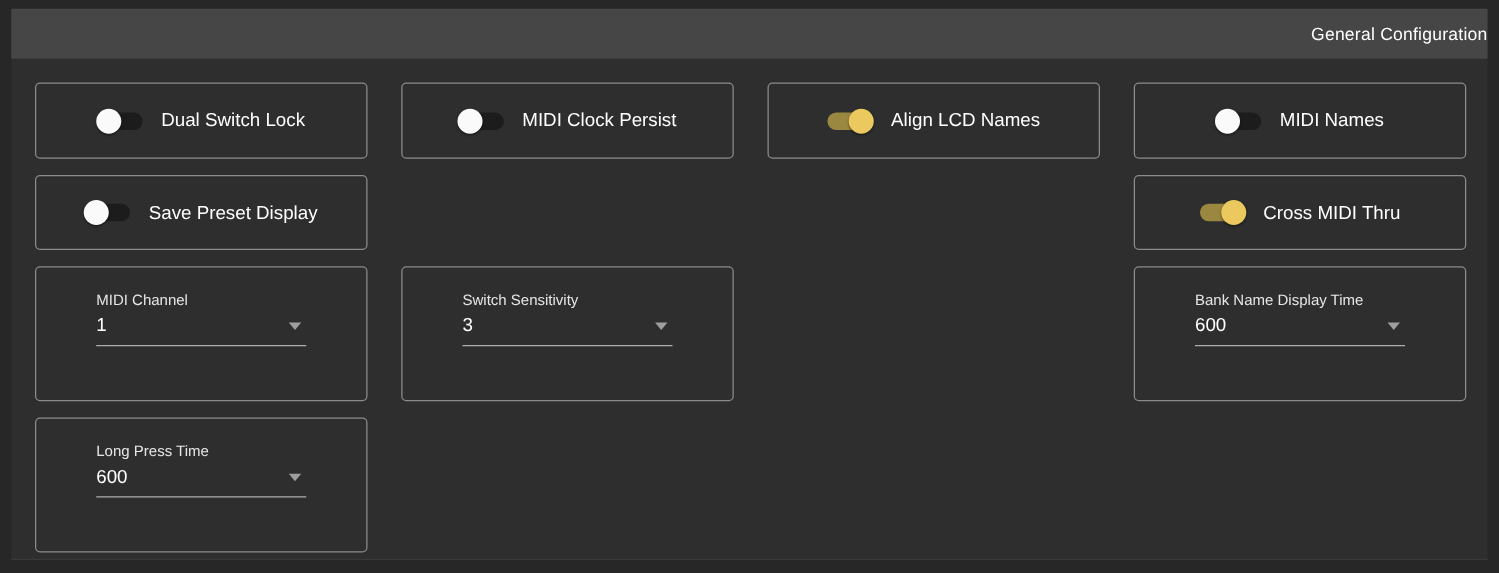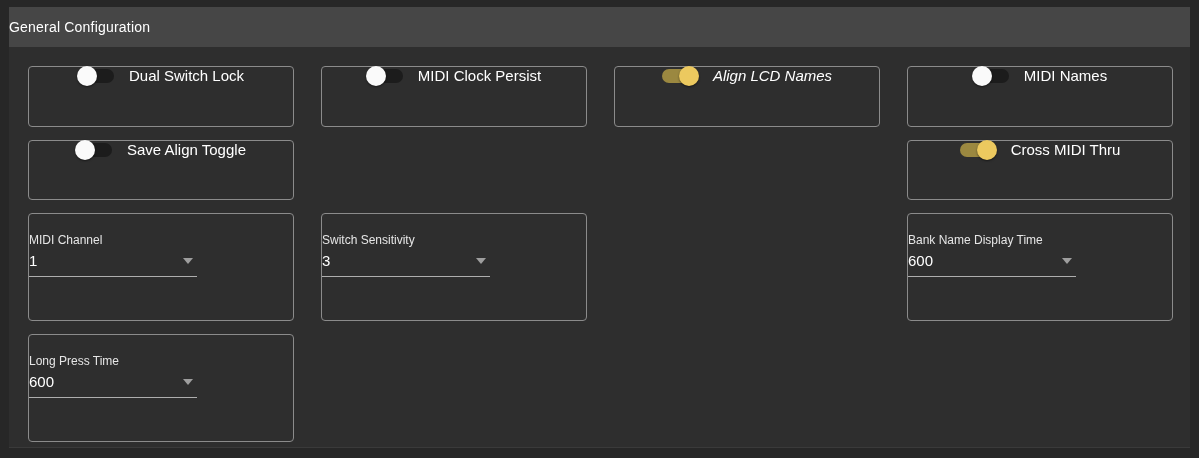--- a/index.html
+++ b/index.html
@@ -14,53 +14,53 @@
     left: 9px; top: 7px;
     width: 1181px; height: 441px;
     background: #2e2e2e;
     border-bottom: 1px solid #3a3a3a;
   }
   .header-bar {
     height: 40px;
     background: #464646;
     display: flex;
     align-items: center;
-    justify-content: flex-start;
+    justify-content: flex-end;
   }
   .header-bar .title {
     color: #ffffff;
     font-size: 14px;
     font-weight: 500;
     letter-spacing: 0.2px;
   }
   .content {
     padding: 19px 17px 0 19px;
     display: grid;
     grid-template-columns: repeat(4, 1fr);
     column-gap: 27px;
     row-gap: 13px;
   }
   .card {
     border: 1px solid #8b8b8b;
     border-radius: 4px;
     background: transparent;
     display: flex;
-    align-items: flex-start;
+    align-items: center;
     justify-content: center;
   }
   .card.toggle-card { height: 61px; }
   .card.select-card {
     height: 108px;
     flex-direction: column;
     justify-content: flex-start;
     padding-top: 19px;
   }
   .col-1 { grid-column: 1; }
   .col-2 { grid-column: 2; }
-  .col-3 { grid-column: 3; font-style: italic; }
+  .col-3 { grid-column: 3; }
   .col-4 { grid-column: 4; }
 
   
   .switch-row {
     display: flex;
     align-items: center;
     gap: 15px;
     cursor: pointer;
   }
   .switch {
@@ -173,21 +173,21 @@
         <span class="switch-label">MIDI Names</span>
       </div>
     </div>
 
     <div class="card toggle-card col-1" style="height:60px">
       <div class="switch-row">
         <span class="switch">
           <span class="track"></span>
           <span class="thumb"></span>
         </span>
-        <span class="switch-label">Save Align Toggle</span>
+        <span class="switch-label">Save Preset Display</span>
       </div>
     </div>
 
     <div class="card toggle-card col-4" style="height:60px">
       <div class="switch-row">
         <span class="switch on">
           <span class="track"></span>
           <span class="thumb"></span>
         </span>
         <span class="switch-label">Cross MIDI Thru</span>

